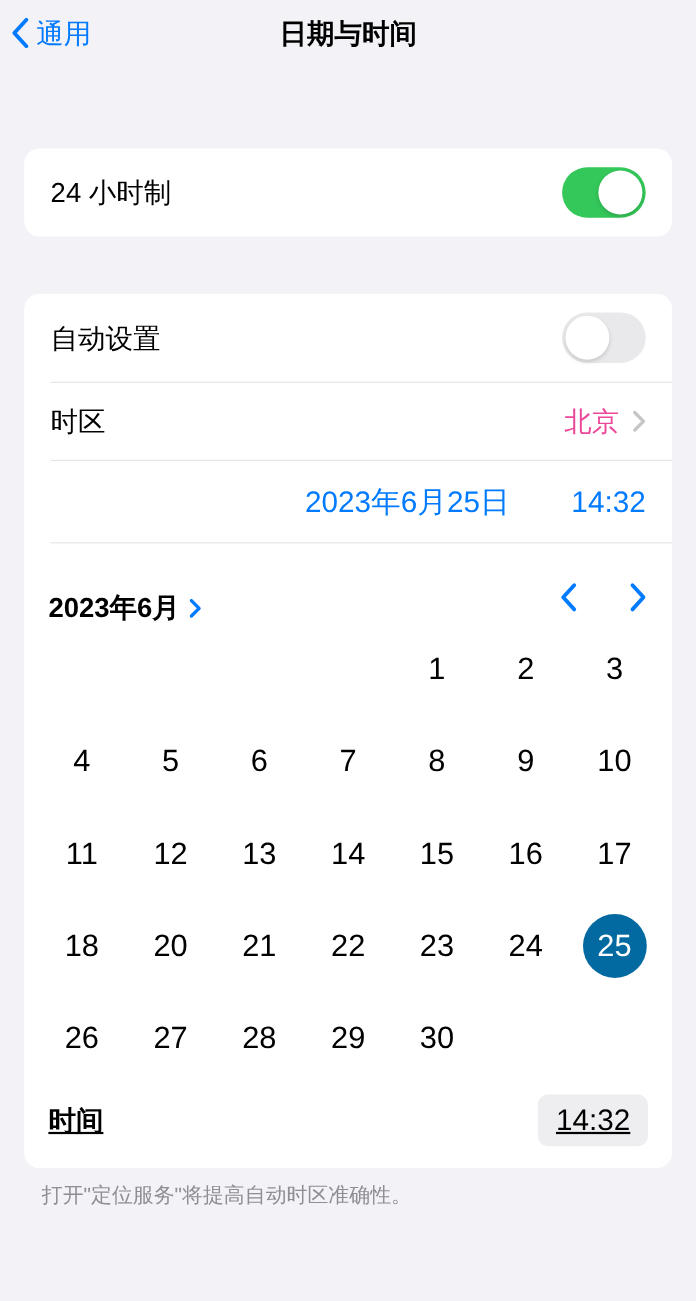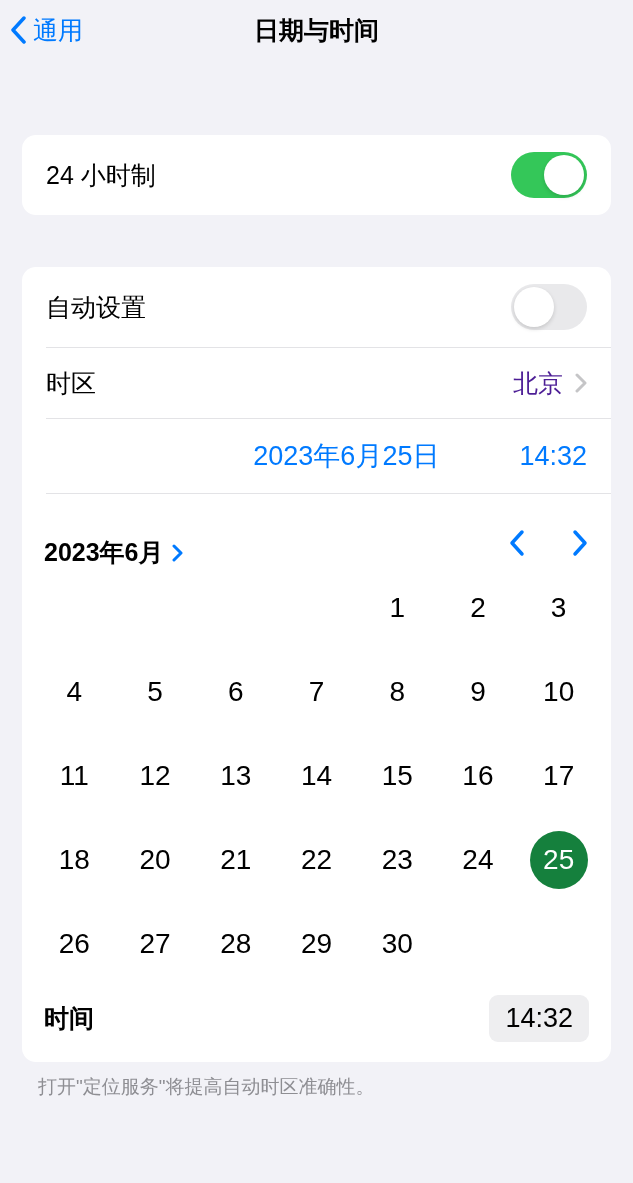--- a/index.html
+++ b/index.html
@@ -93,36 +93,36 @@
     .toggle.off .toggle-knob {
       left: 3px;
     }
     .divider {
       height: 1px;
       background: #e3e3e6;
       margin-left: 24px;
     }
     .row-value {
       font-size: 25px;
-      color: #4c1d95;
+      color: #ec4899;
       display: flex;
       align-items: center;
       text-align: right;
     }
     .chevron-right {
       width: 12px;
       height: 20px;
       margin-left: 12px;
     }
     .datetime-row {
       display: flex;
       justify-content: flex-end;
       align-items: center;
       padding: 19px 24px;
-      gap: 80px;
+      gap: 56px;
     }
     .datetime-text {
       font-size: 27px;
       color: #007aff;
     }
     .month-nav {
       display: flex;
       justify-content: space-between;
       align-items: center;
       padding: 22px 22px 10px 22px;
@@ -179,32 +179,33 @@
     .day-cell.empty {
       cursor: default;
     }
     .day-cell.selected {
       position: relative;
     }
     .day-cell.selected .day-circle {
       width: 58px;
       height: 58px;
       border-radius: 50%;
-      background: #15803d;
+      background: #0369a1;
       color: #fff;
       display: flex;
       align-items: center;
       justify-content: center;
       font-weight: 500;
     }
     .time-row {
       display: flex;
       justify-content: space-between;
       align-items: center;
       padding: 18px 22px 20px 22px;
+      text-decoration: underline;
     }
     .time-label {
       font-size: 25px;
       font-weight: 600;
       color: #000;
     }
     .time-value {
       font-size: 27px;
       color: #000;
       background: #eeeef0;

